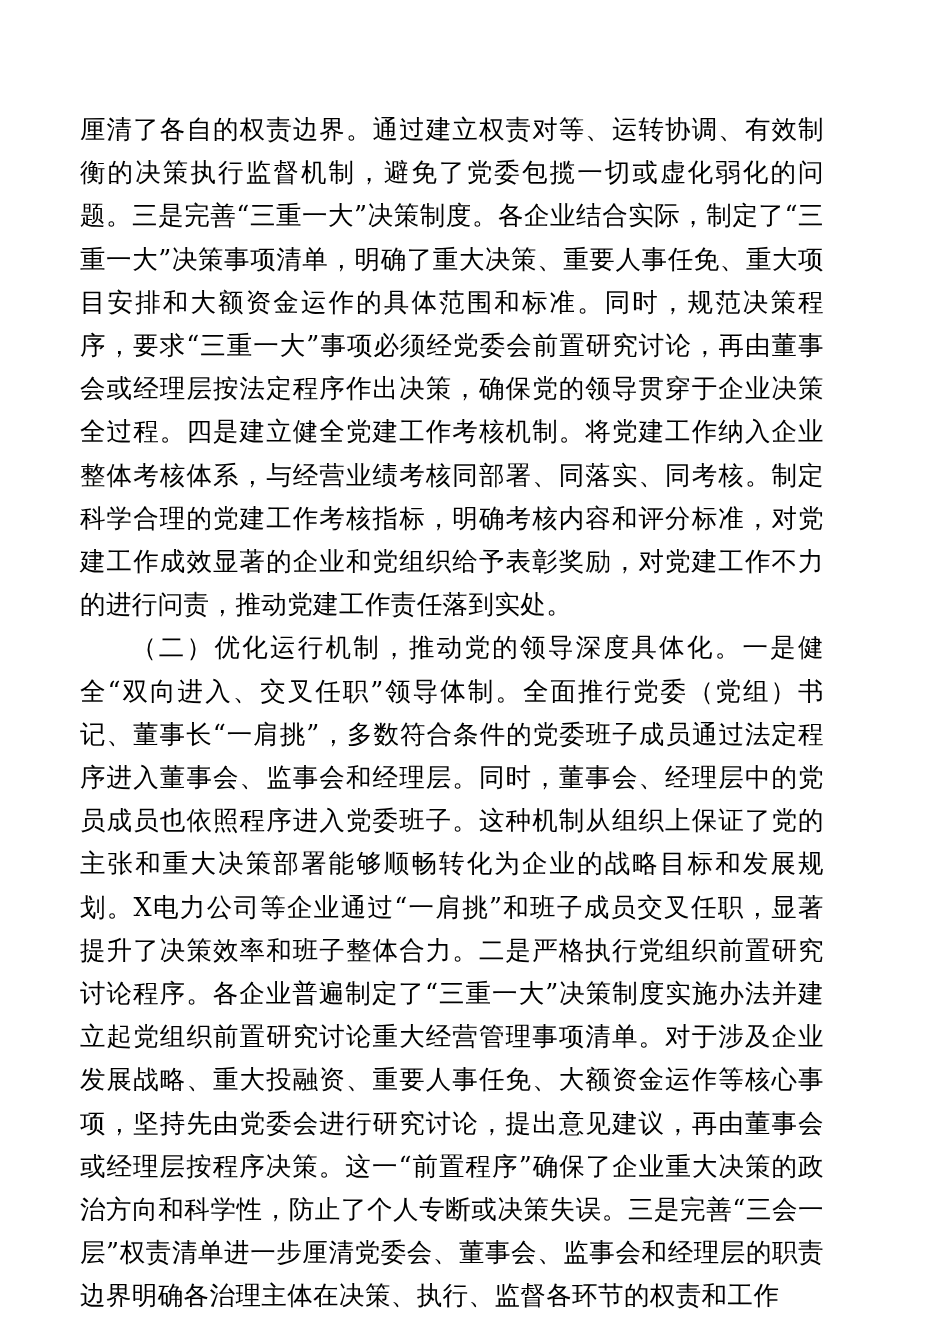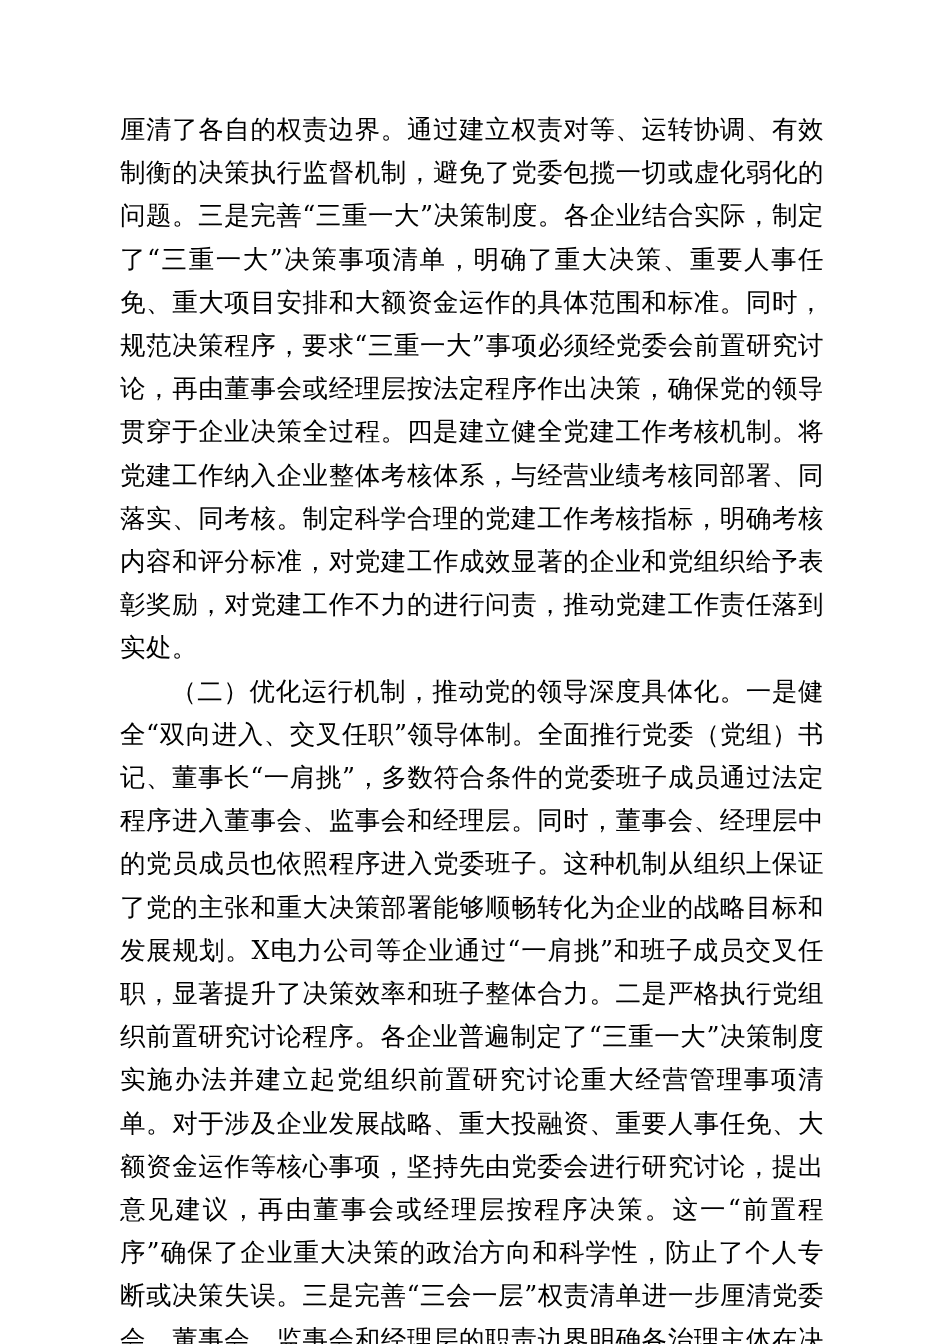--- a/index.html
+++ b/index.html
@@ -13,21 +13,21 @@
     font-family: "DejaVu Serif", "Liberation Serif", serif;
     color: #000000;
     overflow: hidden;
   }
   .page {
     position: relative;
     width: 928px;
     height: 1344px;
     background: #ffffff;
     box-sizing: border-box;
-    padding: 108px 104px 40px 120px;
+    padding: 108px 104px 40px 80px;
   }
   .doc-body {
     font-size: 25.5px;
     line-height: 43.2px;
     text-align: justify;
     text-justify: inter-ideograph;
     letter-spacing: 0.4px;
   }
   .para {
     margin: 0;

